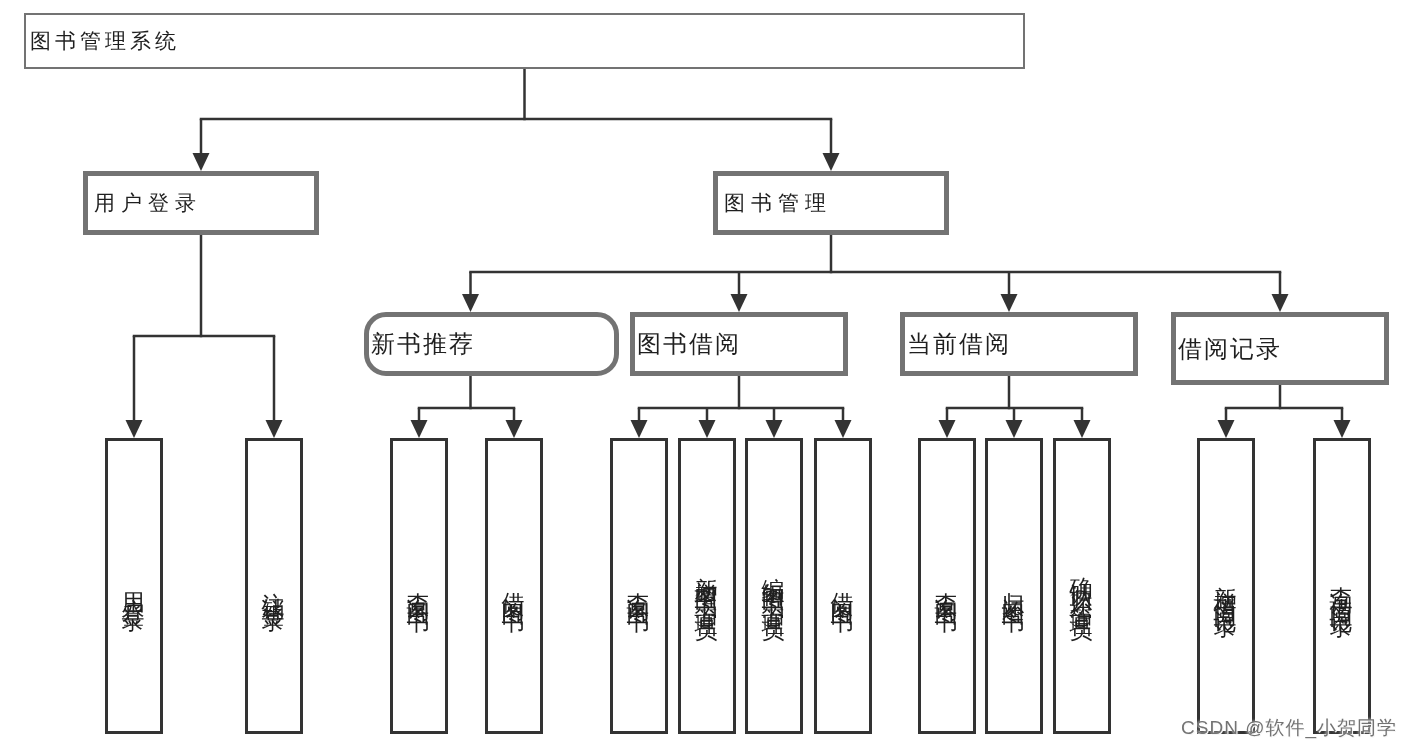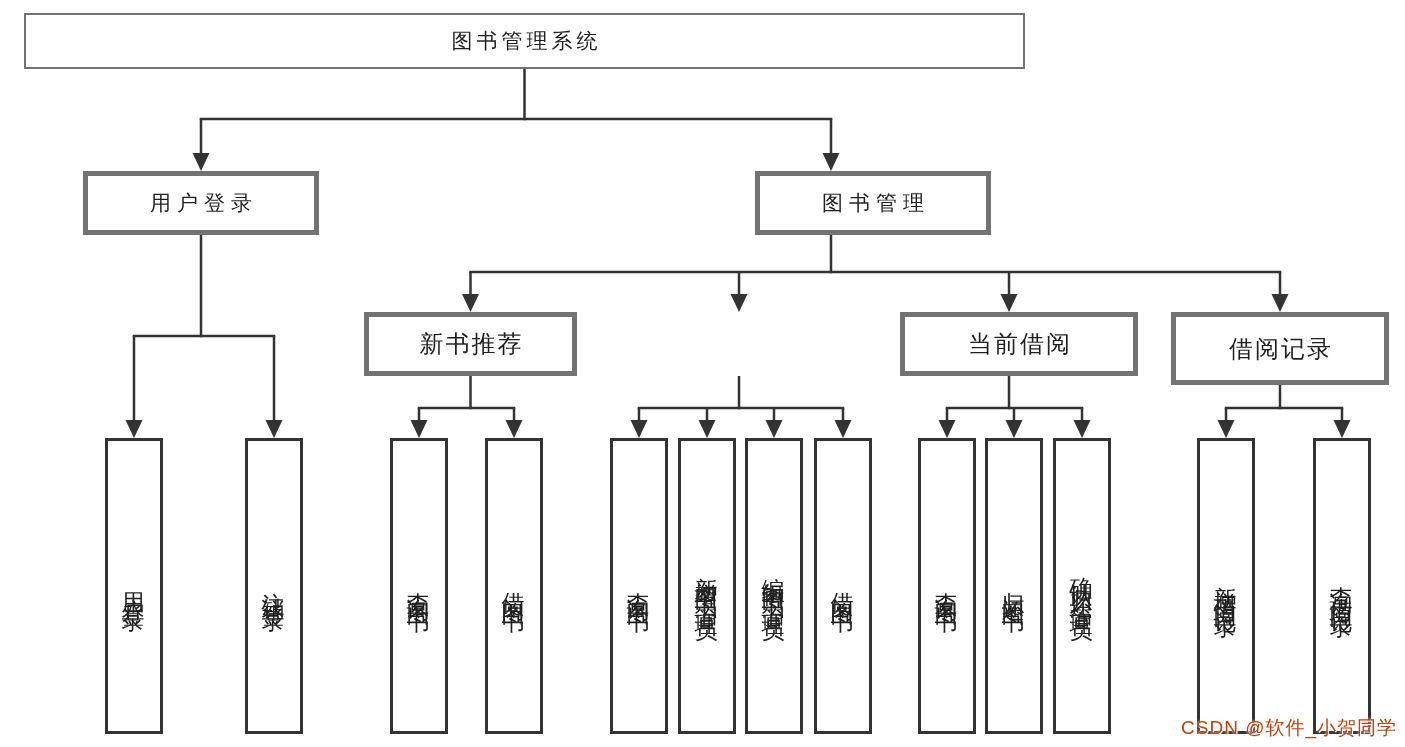--- a/index.html
+++ b/index.html
@@ -18,21 +18,21 @@
   }
   .connectors line { stroke: #333333; stroke-width: 2.5; }
   .connectors polygon { fill: #333333; stroke: none; }
   .node {
     position: absolute;
     box-sizing: border-box;
     background: #ffffff;
     border: 5px solid #737373;
     display: flex;
     align-items: center;
-    justify-content: center;
+    justify-content: flex-start;
     color: #1f1f1f;
     white-space: nowrap;
   }
   .root { border-width: 2px; font-size: 21px; letter-spacing: 4px; padding-left: 4px; }
   .l2   { font-size: 21px; letter-spacing: 6px; padding-left: 6px; }
   .l3   { font-size: 24px; letter-spacing: 2px; padding-left: 2px; }
   .leaf {
     position: absolute;
     box-sizing: border-box;
     top: 438px;
@@ -52,21 +52,21 @@
     color: #1f1f1f;
     white-space: nowrap;
   }
   .watermark {
     position: absolute;
     right: 8px;
     bottom: 6px;
     z-index: 5;
     font-size: 19px;
     letter-spacing: 1px;
-    color: #c2410c;
+    color: #737373;
     text-shadow: 0 0 3px #ffffff, 1px 1px 0 #f5f5f5;
   }
 </style>
 </head>
 <body>
 
 <div class="canvas">
 
   <svg class="connectors" viewBox="0 0 1405 747" xmlns="http://www.w3.org/2000/svg" aria-hidden="true">
 
@@ -130,26 +130,29 @@
     <polygon points="1333.5,420 1350.5,420 1342,438"></polygon>
   </svg>
 
   <div class="node root" style="left:24px; top:13px; width:1001px; height:56px;">
     <span>图书管理系统</span>
   </div>
 
   <div class="node l2" style="left:83px; top:171px; width:236px; height:64px;">
     <span>用户登录</span>
   </div>
-  <div class="node l2" style="left:713px; top:171px; width:236px; height:64px;margin-left:42px;">
+  <div class="node l2" style="left:713px; top:171px; width:236px; height:64px;">
     <span>图书管理</span>
   </div>
 
-  <div class="node l3" style="left:364px; top:312px; width:213px; height:64px;">
+  <div class="node l3" style="left:364px; top:312px; width:255px; height:64px;border-radius:22px;">
     <span>新书推荐</span>
+  </div>
+  <div class="node l3" style="left:630px; top:312px; width:218px; height:64px;">
+    <span>图书借阅</span>
   </div>
   <div class="node l3" style="left:900px; top:312px; width:238px; height:64px;">
     <span>当前借阅</span>
   </div>
   <div class="node l3" style="left:1171px; top:312px; width:218px; height:73px;">
     <span>借阅记录</span>
   </div>
 
   <div class="leaf" style="left:105px;">
     <span class="vtext">用户登录</span>

